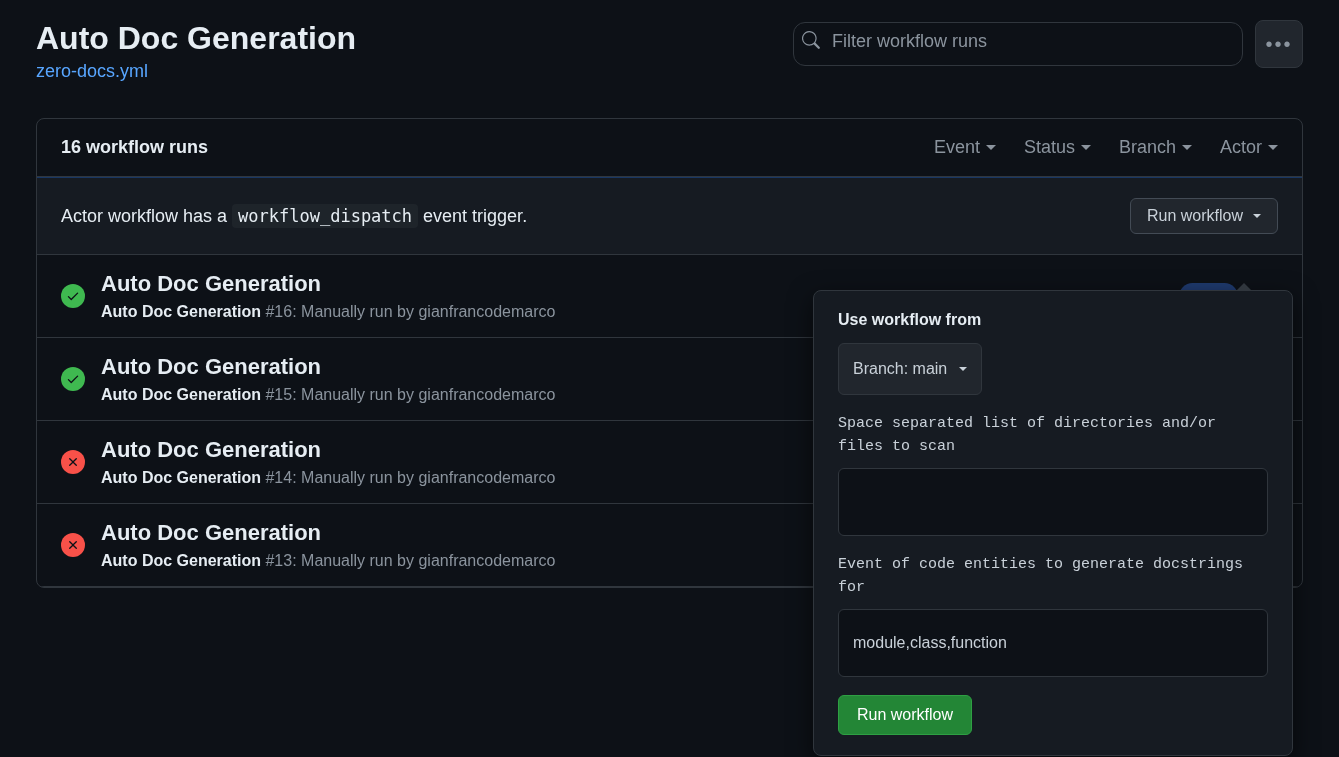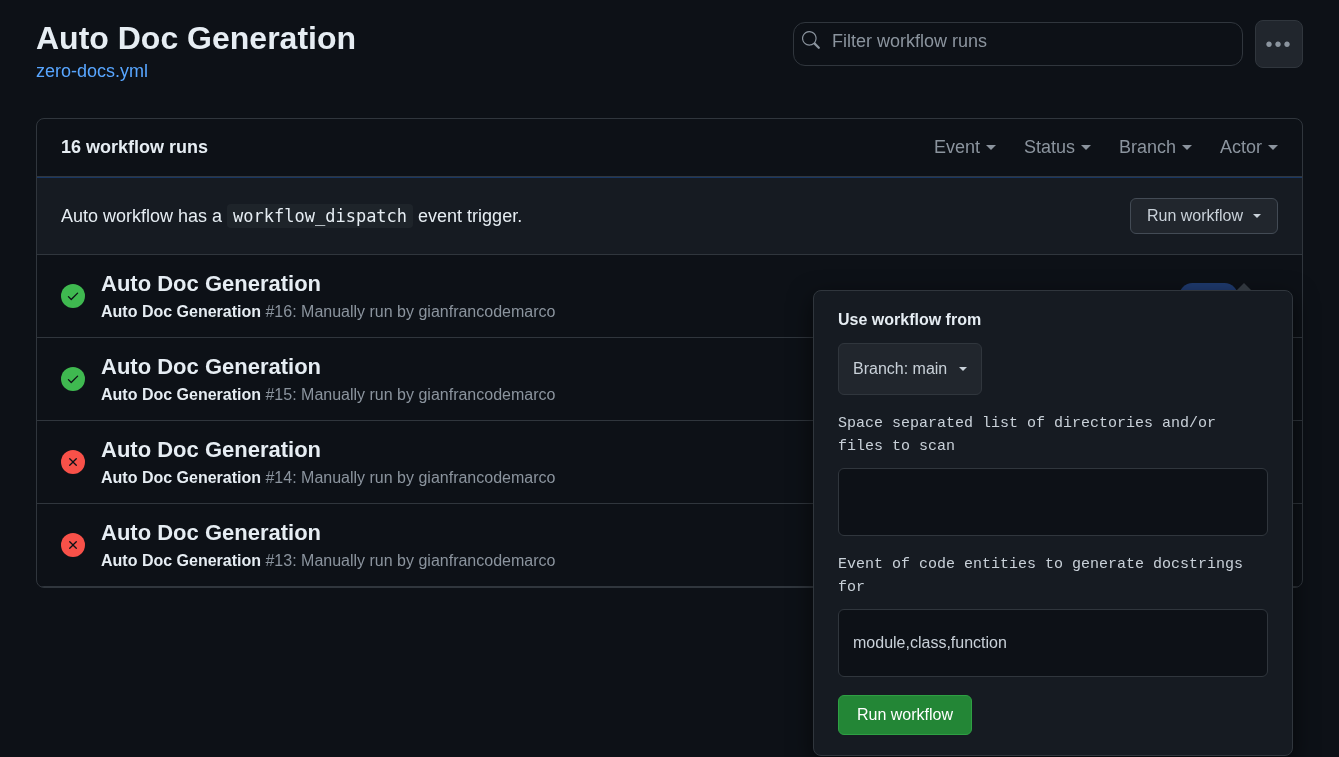--- a/index.html
+++ b/index.html
@@ -259,21 +259,21 @@
         </div>
       <div class="filter-item">
           <span>Actor</span>
           <span class="caret-down"></span>
         </div>
     </div>
   </div>
 
   <div class="dispatch-bar">
     <div class="dispatch-text">
-      <span>Auto workflow has a </span><code>workflow_dispatch</code><span> event trigger.</span>
+      <span>Actor workflow has a </span><code>workflow_dispatch</code><span> event trigger.</span>
     </div>
     <div class="run-workflow-btn">
       <span>Run workflow</span>
       <span class="caret-down-sm"></span>
     </div>
   </div>
 
   <div class="run-list" id="run-list">
       <div class="run-row">
         <div class="status-icon status-success">

